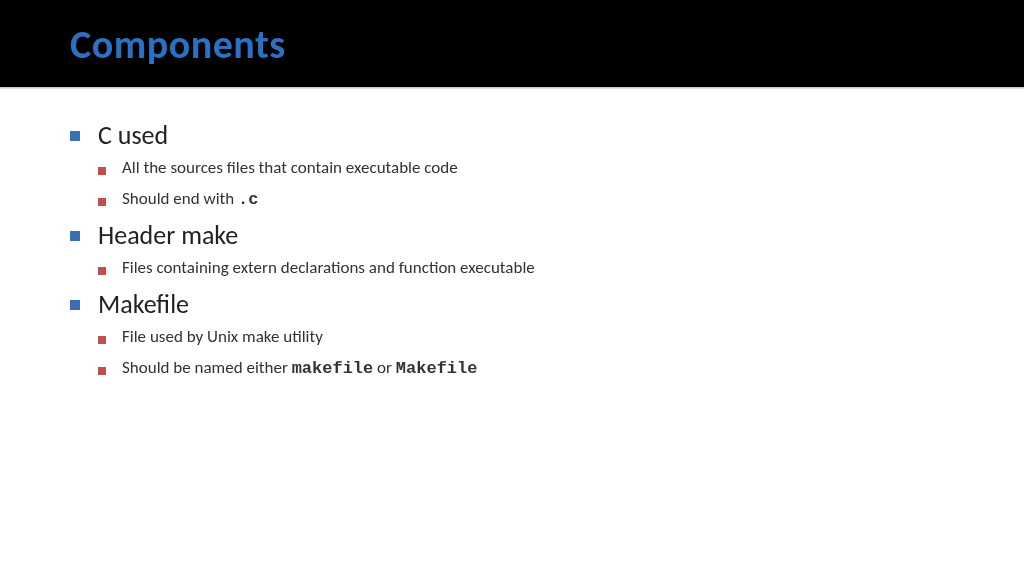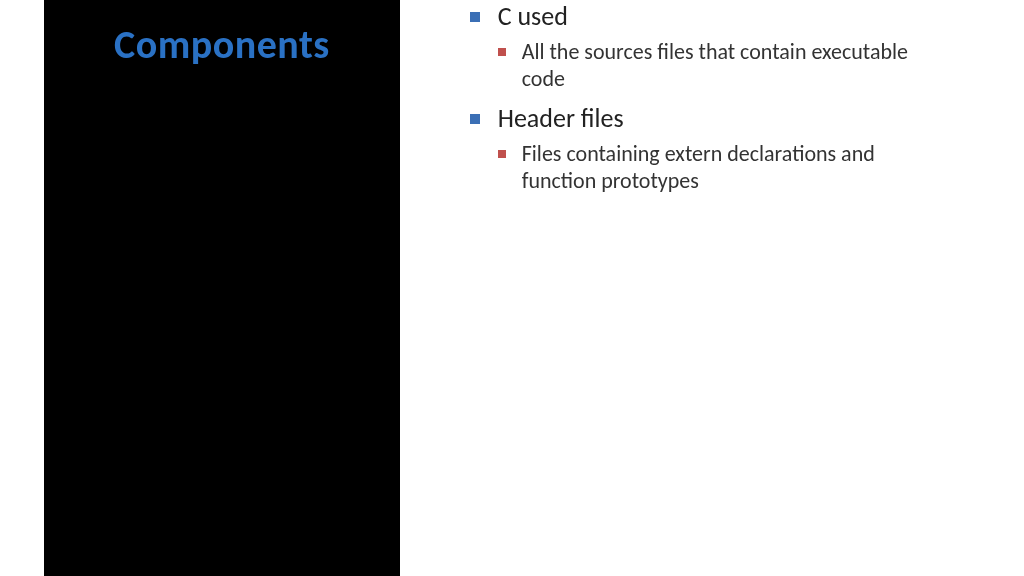--- a/index.html
+++ b/index.html
@@ -1,46 +1,51 @@
 <!DOCTYPE html>
 <html><head>
 <meta charset="utf-8">
 <style>
   * { margin: 0; padding: 0; box-sizing: border-box; }
   html, body { width: 1024px; height: 576px; font-family: "Segoe UI", "Calibri", Arial, sans-serif; background: #fff; color: #222; }
-  .slide { width: 1024px; height: 576px; display: flex; flex-direction: row; padding-left: 44px; }
+  .slide { width: 1024px; height: 576px; display: flex; flex-direction: column; }
   .title-bar { background: #000; padding: 20px 70px 18px; }
   .title-bar h1 { color: #2a71c4; font-size: 40px; font-weight: 700; letter-spacing: 0.5px; }
   .divider { height: 2px; background: linear-gradient(#bbb, #eee); margin-bottom: 30px; }
   .content { padding: 0 70px; }
   ul.level1 { list-style: none; }
   ul.level1 > li { position: relative; padding-left: 28px; font-size: 26px; color: #222; margin-bottom: 4px; }
   ul.level1 > li::before {
     content: ""; position: absolute; left: 0; top: 12px;
     width: 10px; height: 10px; background: #3b6fb5;
   }
   ul.level2 { list-style: none; margin-top: 6px; margin-bottom: 6px; }
-  ul.level2 > li { position: relative; padding-left: 24px; font-size: 22px; color: #333; margin-bottom: 10px; }
+  ul.level2 > li { position: relative; padding-left: 24px; font-size: 17px; color: #333; margin-bottom: 10px; }
   ul.level2 > li::before {
     content: ""; position: absolute; left: 0; top: 10px;
     width: 8px; height: 8px; background: #c0504d;
   }
   .mono { font-family: "Courier New", Courier, monospace; font-weight: 700; }
 </style>
 </head>
 <body>
 
 <div class="slide">
   <div class="title-bar">
     <h1>Components</h1>
   </div>
   <div class="divider"></div>
   <div class="content">
     <ul class="level1" id="list-root">
         <li><span>C used</span><ul class="level2">
             <li>All the sources files that contain executable code</li>
+            <li>Should end with <span class="mono">.c</span></li>
           </ul></li>
-        <li><span>Header files</span><ul class="level2">
-            <li>Files containing extern declarations and function prototypes</li>
+        <li><span>Header make</span><ul class="level2">
+            <li>Files containing extern declarations and function executable</li>
+          </ul></li>
+        <li><span>Makefile</span><ul class="level2">
+            <li>File used by Unix make utility</li>
+            <li>Should be named either <span class="mono">makefile</span> or <span class="mono">Makefile</span></li>
           </ul></li>
       </ul>
   </div>
 </div>
 
 </body></html>

